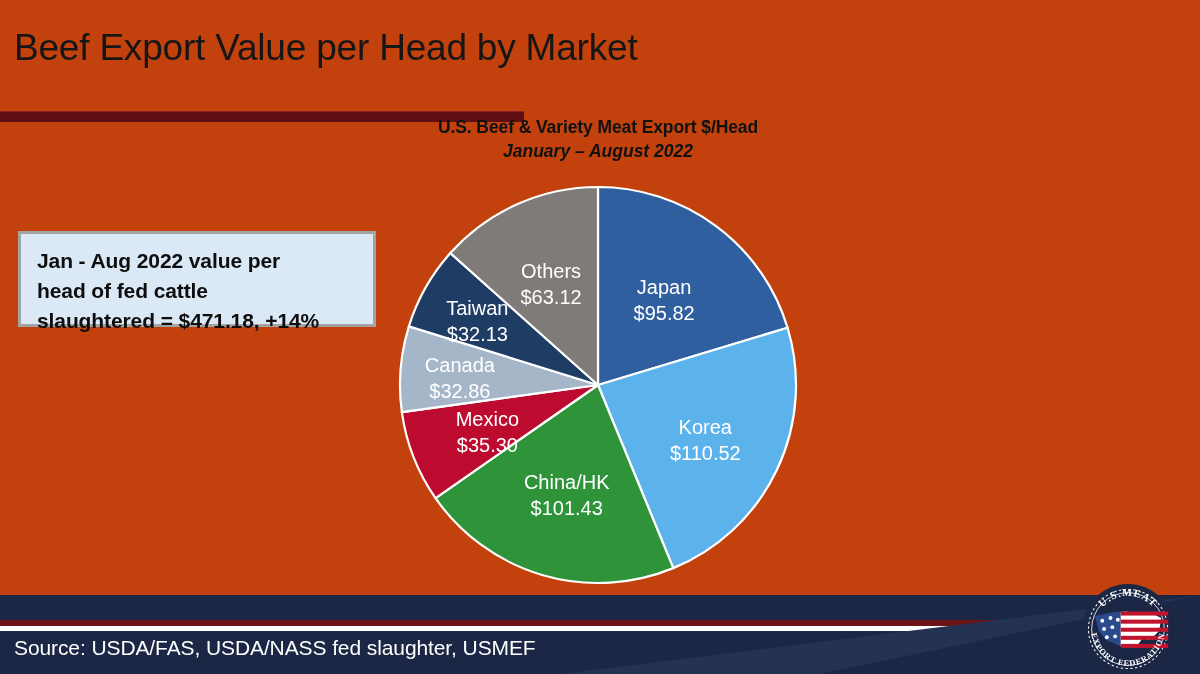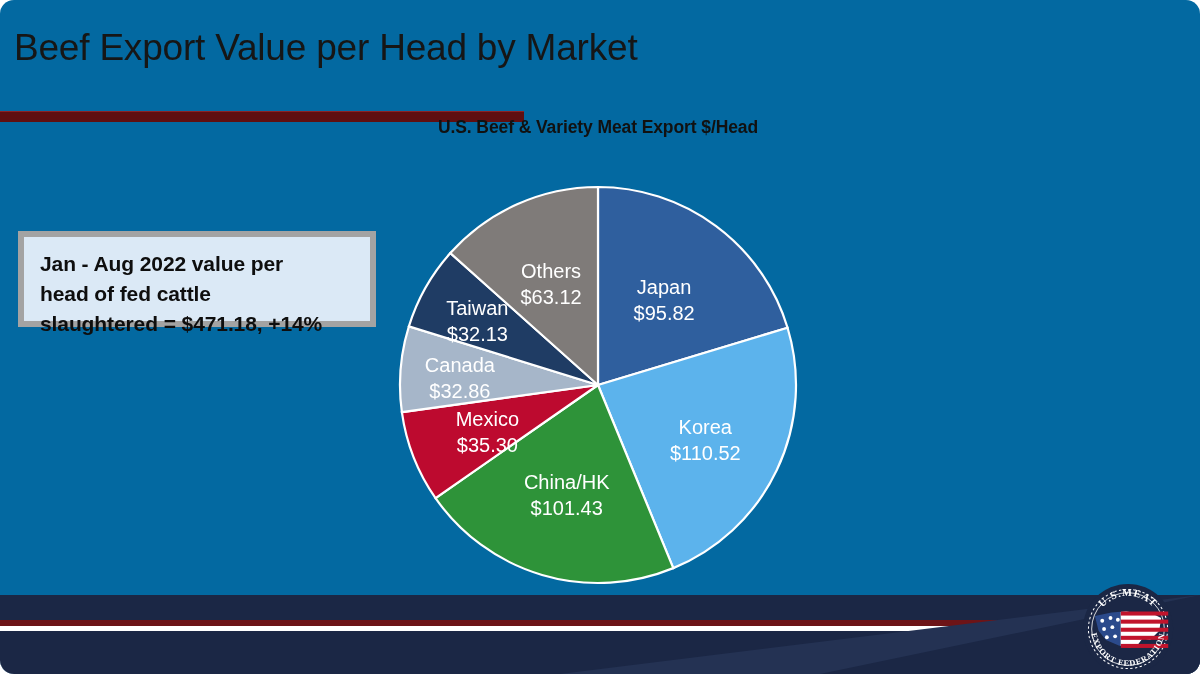--- a/index.html
+++ b/index.html
@@ -7,23 +7,22 @@
     padding: 0;
     background: #ffffff;
   }
   body {
     font-family: "Liberation Sans", sans-serif;
   }
   #slide {
     position: relative;
     width: 1200px;
     height: 674px;
-    background: #0369a1;
+    background: #c2410c;
     overflow: hidden;
-    border-radius: 14px;
   }
 
   
   .slide-title {
     position: absolute;
     left: 14px;
     top: 27px;
     font-size: 37px;
     font-weight: 400;
     color: #161616;
@@ -41,21 +40,21 @@
   }
 
   
   .callout {
     position: absolute;
     left: 18px;
     top: 231px;
     width: 358px;
     height: 96px;
     background: #dbe9f6;
-    border: 6px solid #a3a3a3;
+    border: 3px solid #a3a3a3;
     box-sizing: border-box;
     padding: 12px 14px 0 16px;
   }
   .callout-text {
     font-size: 21px;
     font-weight: bold;
     color: #0e0e0e;
     line-height: 1.42;
     letter-spacing: -0.1px;
   }
@@ -171,20 +170,21 @@
   <div class="title-rule"></div>
 
   <div class="callout">
     <div class="callout-text">Jan - Aug 2022 value per</div>
     <div class="callout-text">head of fed cattle</div>
     <div class="callout-text">slaughtered = $471.18, +14%</div>
   </div>
 
   <div class="chart-heading">
     <div class="chart-title">U.S. Beef &amp; Variety Meat Export $/Head</div>
+    <div class="chart-subtitle">January – August 2022</div>
   </div>
 
   <div class="pie-wrap">
     <svg class="pie-svg" id="pie-svg" width="404" height="404" viewBox="0 0 404 404">
         <path d="M 202 202 L 202 4 A 198 198 0 0 1 391.5594835521228 144.80557548630742 Z" fill="#2f5f9e" stroke="#ffffff" stroke-width="2.2"></path>
         <text class="pie-label" x="268.1173669982259" y="110.98950521864342">Japan</text>
         <text class="pie-value" x="268.1173669982259" y="136.98950521864342">$95.82</text>
         <path d="M 202 202 L 391.5594835521228 144.80557548630742 A 198 198 0 0 1 277.2862338712516 385.1283238319054 Z" fill="#5cb3ec" stroke="#ffffff" stroke-width="2.2"></path>
         <text class="pie-label" x="309.2886059509094" y="251.01563518285823">Korea</text>
         <text class="pie-value" x="309.2886059509094" y="277.0156351828582">$110.52</text>
@@ -208,20 +208,21 @@
 
   <div class="footer">
     <div class="footer-band-top"></div>
     <div class="footer-maroon"></div>
     <div class="footer-white"></div>
     <div class="footer-band-bottom"></div>
     <svg class="footer-wedge" viewBox="0 0 1200 79" preserveAspectRatio="none">
       <polygon points="1200,0 1200,79 560,79" fill="#243253"></polygon>
       <polygon points="1200,0 1200,79 820,79" fill="#1b2745"></polygon>
     </svg>
+    <div class="footer-source">Source: USDA/FAS, USDA/NASS fed slaughter, USMEF</div>
   </div>
 
   <svg class="logo" viewBox="0 0 100 100">
     <defs>
       <path id="arcTop" d="M 14,50 A 36,36 0 0 1 86,50"></path>
       <path id="arcBottom" d="M 10,50 A 40,40 0 0 0 90,50"></path>
       <clipPath id="mapClipL">
         <rect x="8" y="28" width="34" height="48"></rect>
       </clipPath>
       <clipPath id="mapClipR">

